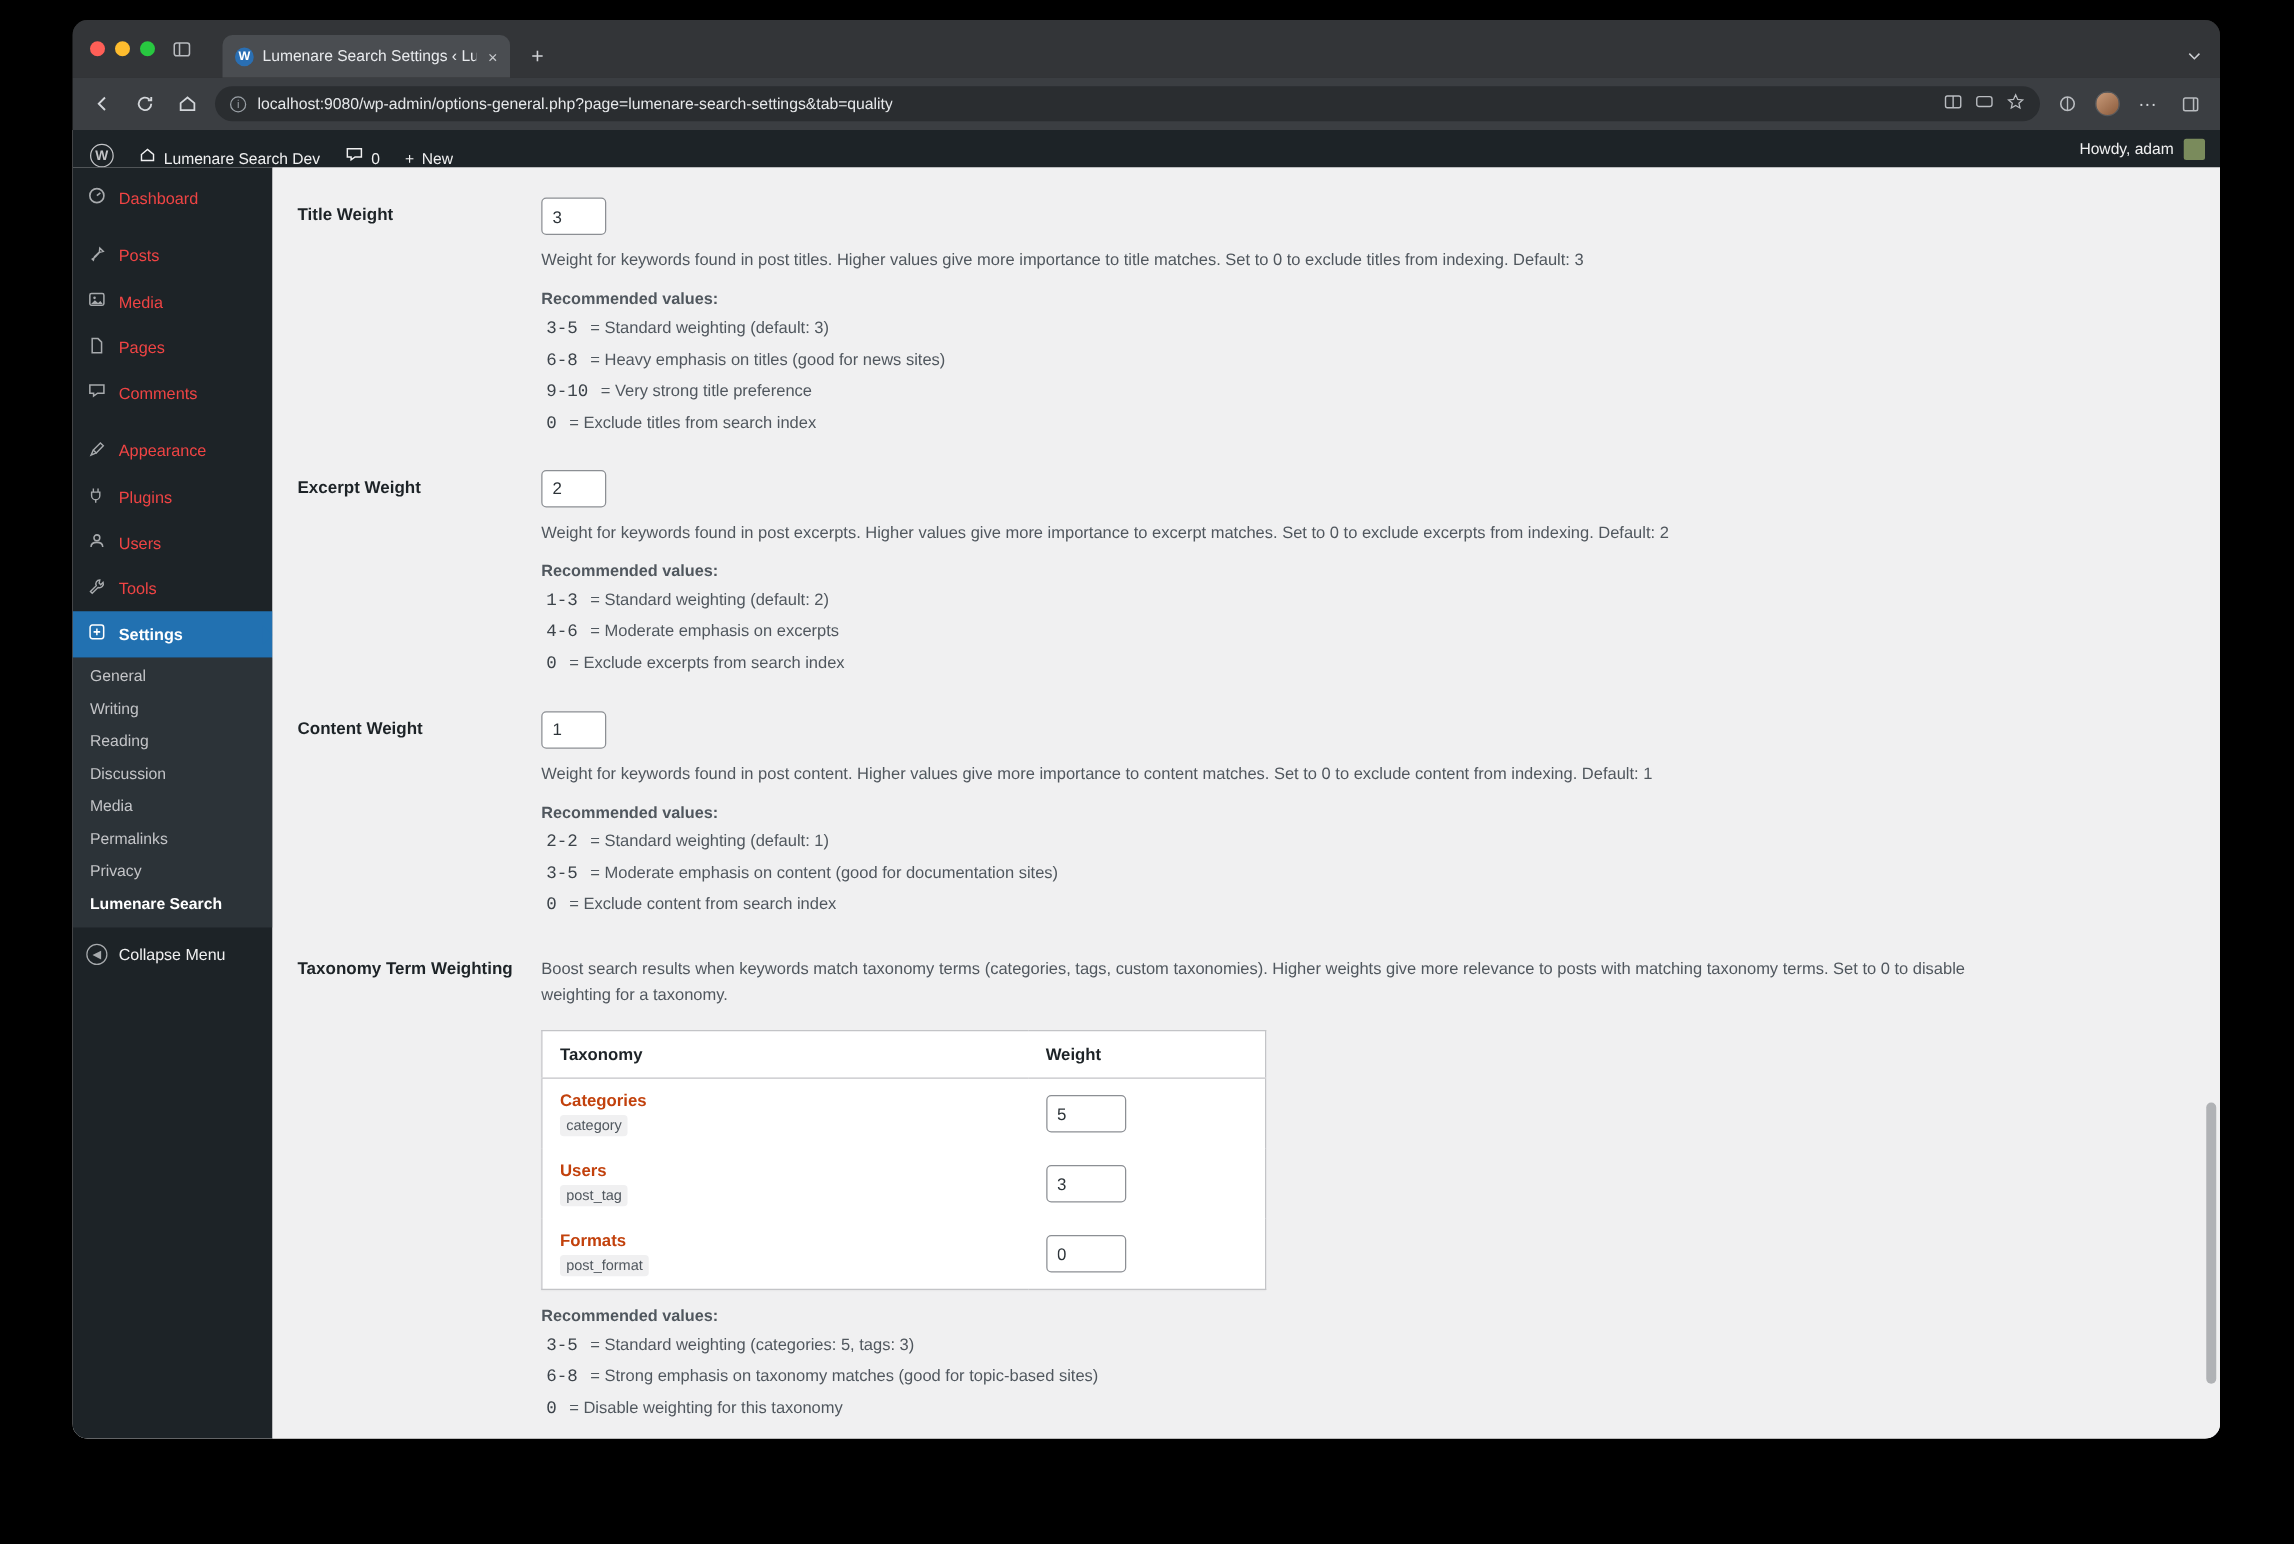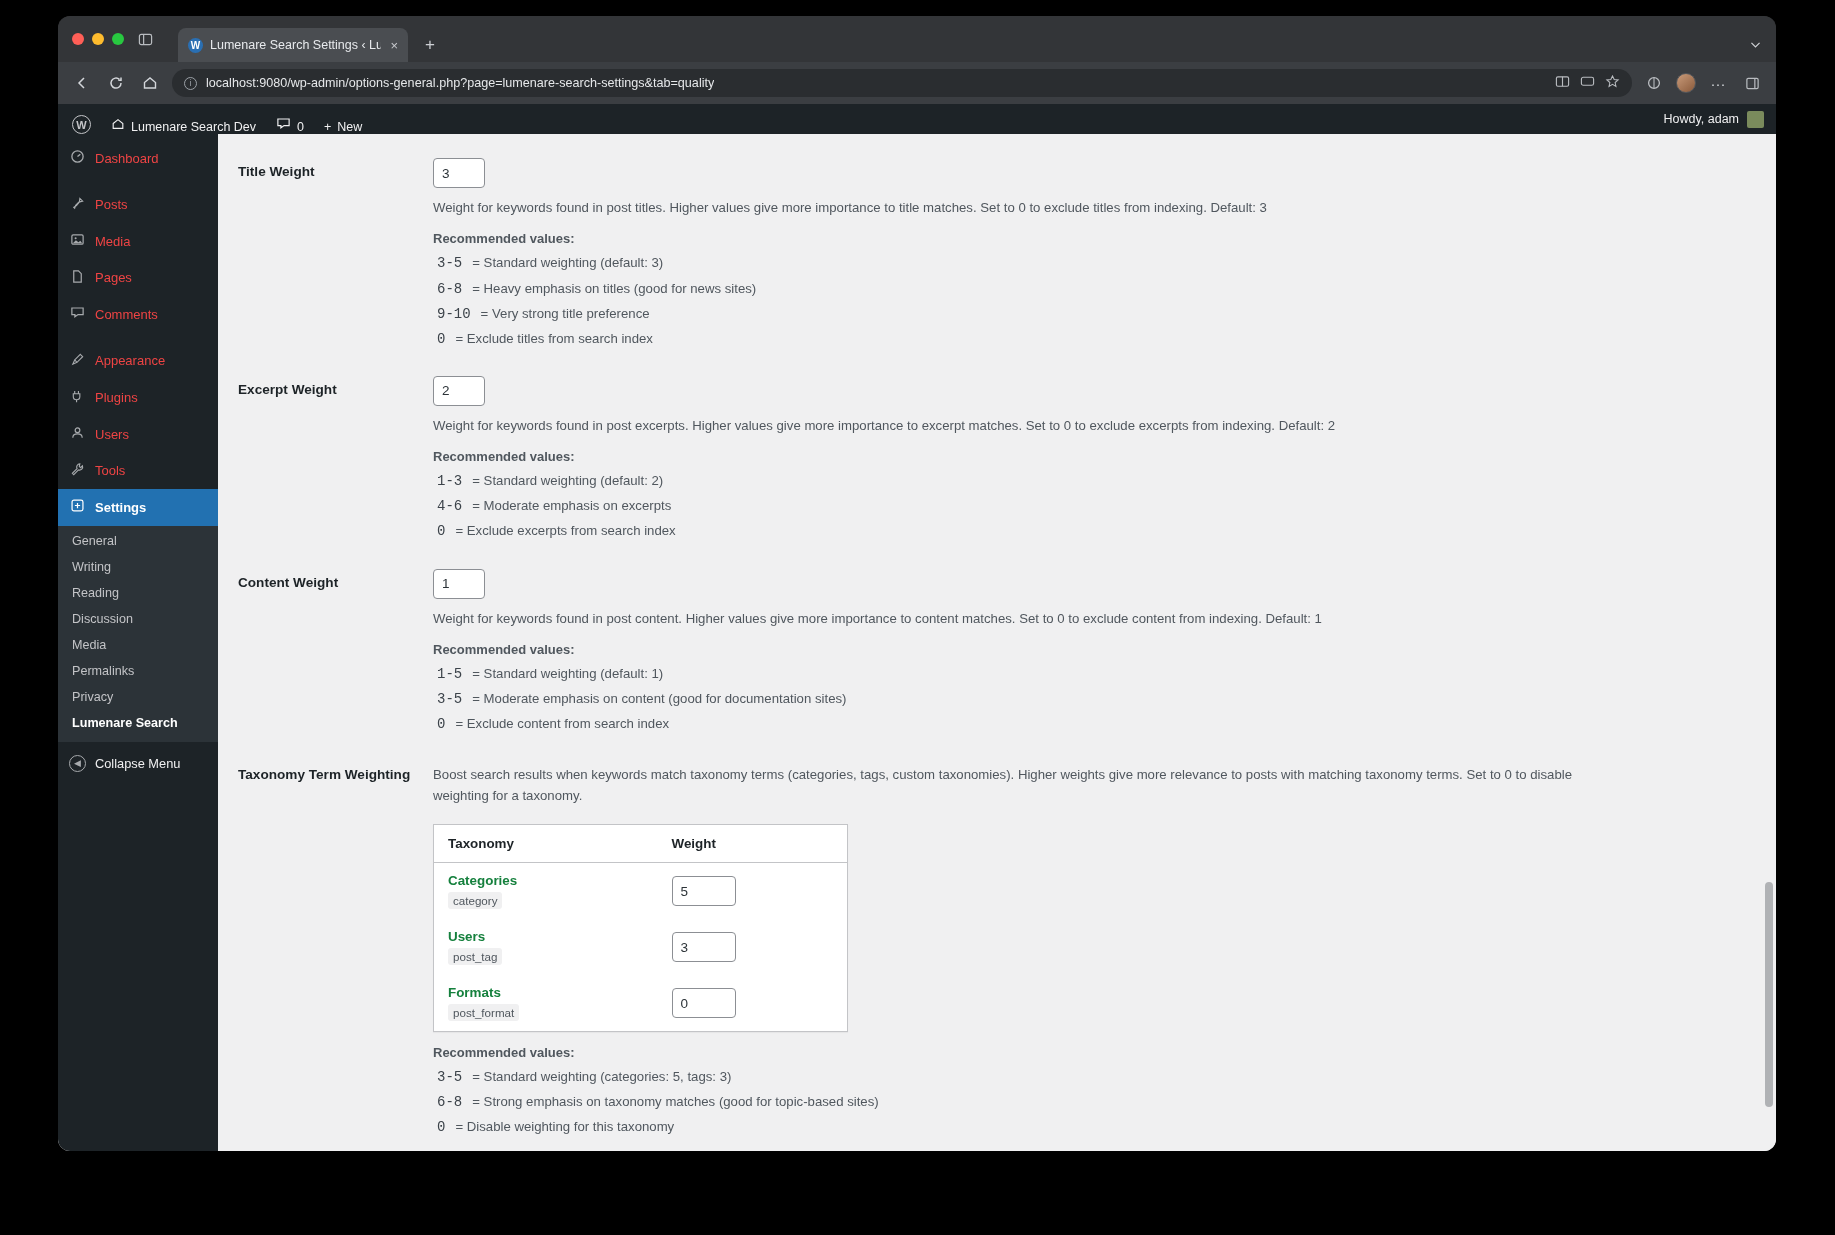--- a/index.html
+++ b/index.html
@@ -286,39 +286,39 @@
     border-radius: 3px;
     padding: 1px 4px;
     color: #3c434a;
   }
   
   .tax-table {
     border-collapse: collapse;
     border: 1px solid #c3c4c7;
     background: #fff;
     margin-top: 18px;
-    width: 415px;
+    width: 580px;
     box-shadow: 0 1px 1px rgba(0,0,0,0.04);
   }
   .tax-table th {
     text-align: left;
     font-size: 13.4px;
     color: #1d2327;
     padding: 11px 14px;
     border-bottom: 1px solid #c3c4c7;
     font-weight: bold;
   }
   .tax-table th.w { width: 190px; }
   .tax-table td {
     padding: 10px 14px;
     font-size: 13.4px;
     color: #1d2327;
     vertical-align: middle;
   }
-  .tax-name { font-weight: bold; font-size: 13.4px; color: #15803d; }
+  .tax-name { font-weight: bold; font-size: 13.4px; color: #c2410c; }
   .tax-slug {
     display: inline-block;
     margin-top: 4px;
     font-family: Liberation Sans, sans-serif;
     font-size: 11.6px;
     background: #f0f0f1;
     color: #50575e;
     padding: 2px 5px;
     border-radius: 3px;
   }
@@ -622,21 +622,21 @@
           </div>
 
           <div class="form-row">
             <div class="th">Content Weight</div>
             <div class="td">
               <input class="num" type="text" value="1" style="">
               <p class="description">Weight for keywords found in post content. Higher values give more importance to content matches. Set to 0 to exclude content from indexing. Default: 1</p>
               <p class="rec-title">Recommended values:</p>
               <ul class="rec-list">
                 <li>
-                    <code class="kbd">1-5</code>
+                    <code class="kbd">2-2</code>
                     <span>= Standard weighting (default: 1)</span>
                   </li>
                 <li>
                     <code class="kbd">3-5</code>
                     <span>= Moderate emphasis on content (good for documentation sites)</span>
                   </li>
                 <li>
                     <code class="kbd">0</code>
                     <span>= Exclude content from search index</span>
                   </li>

